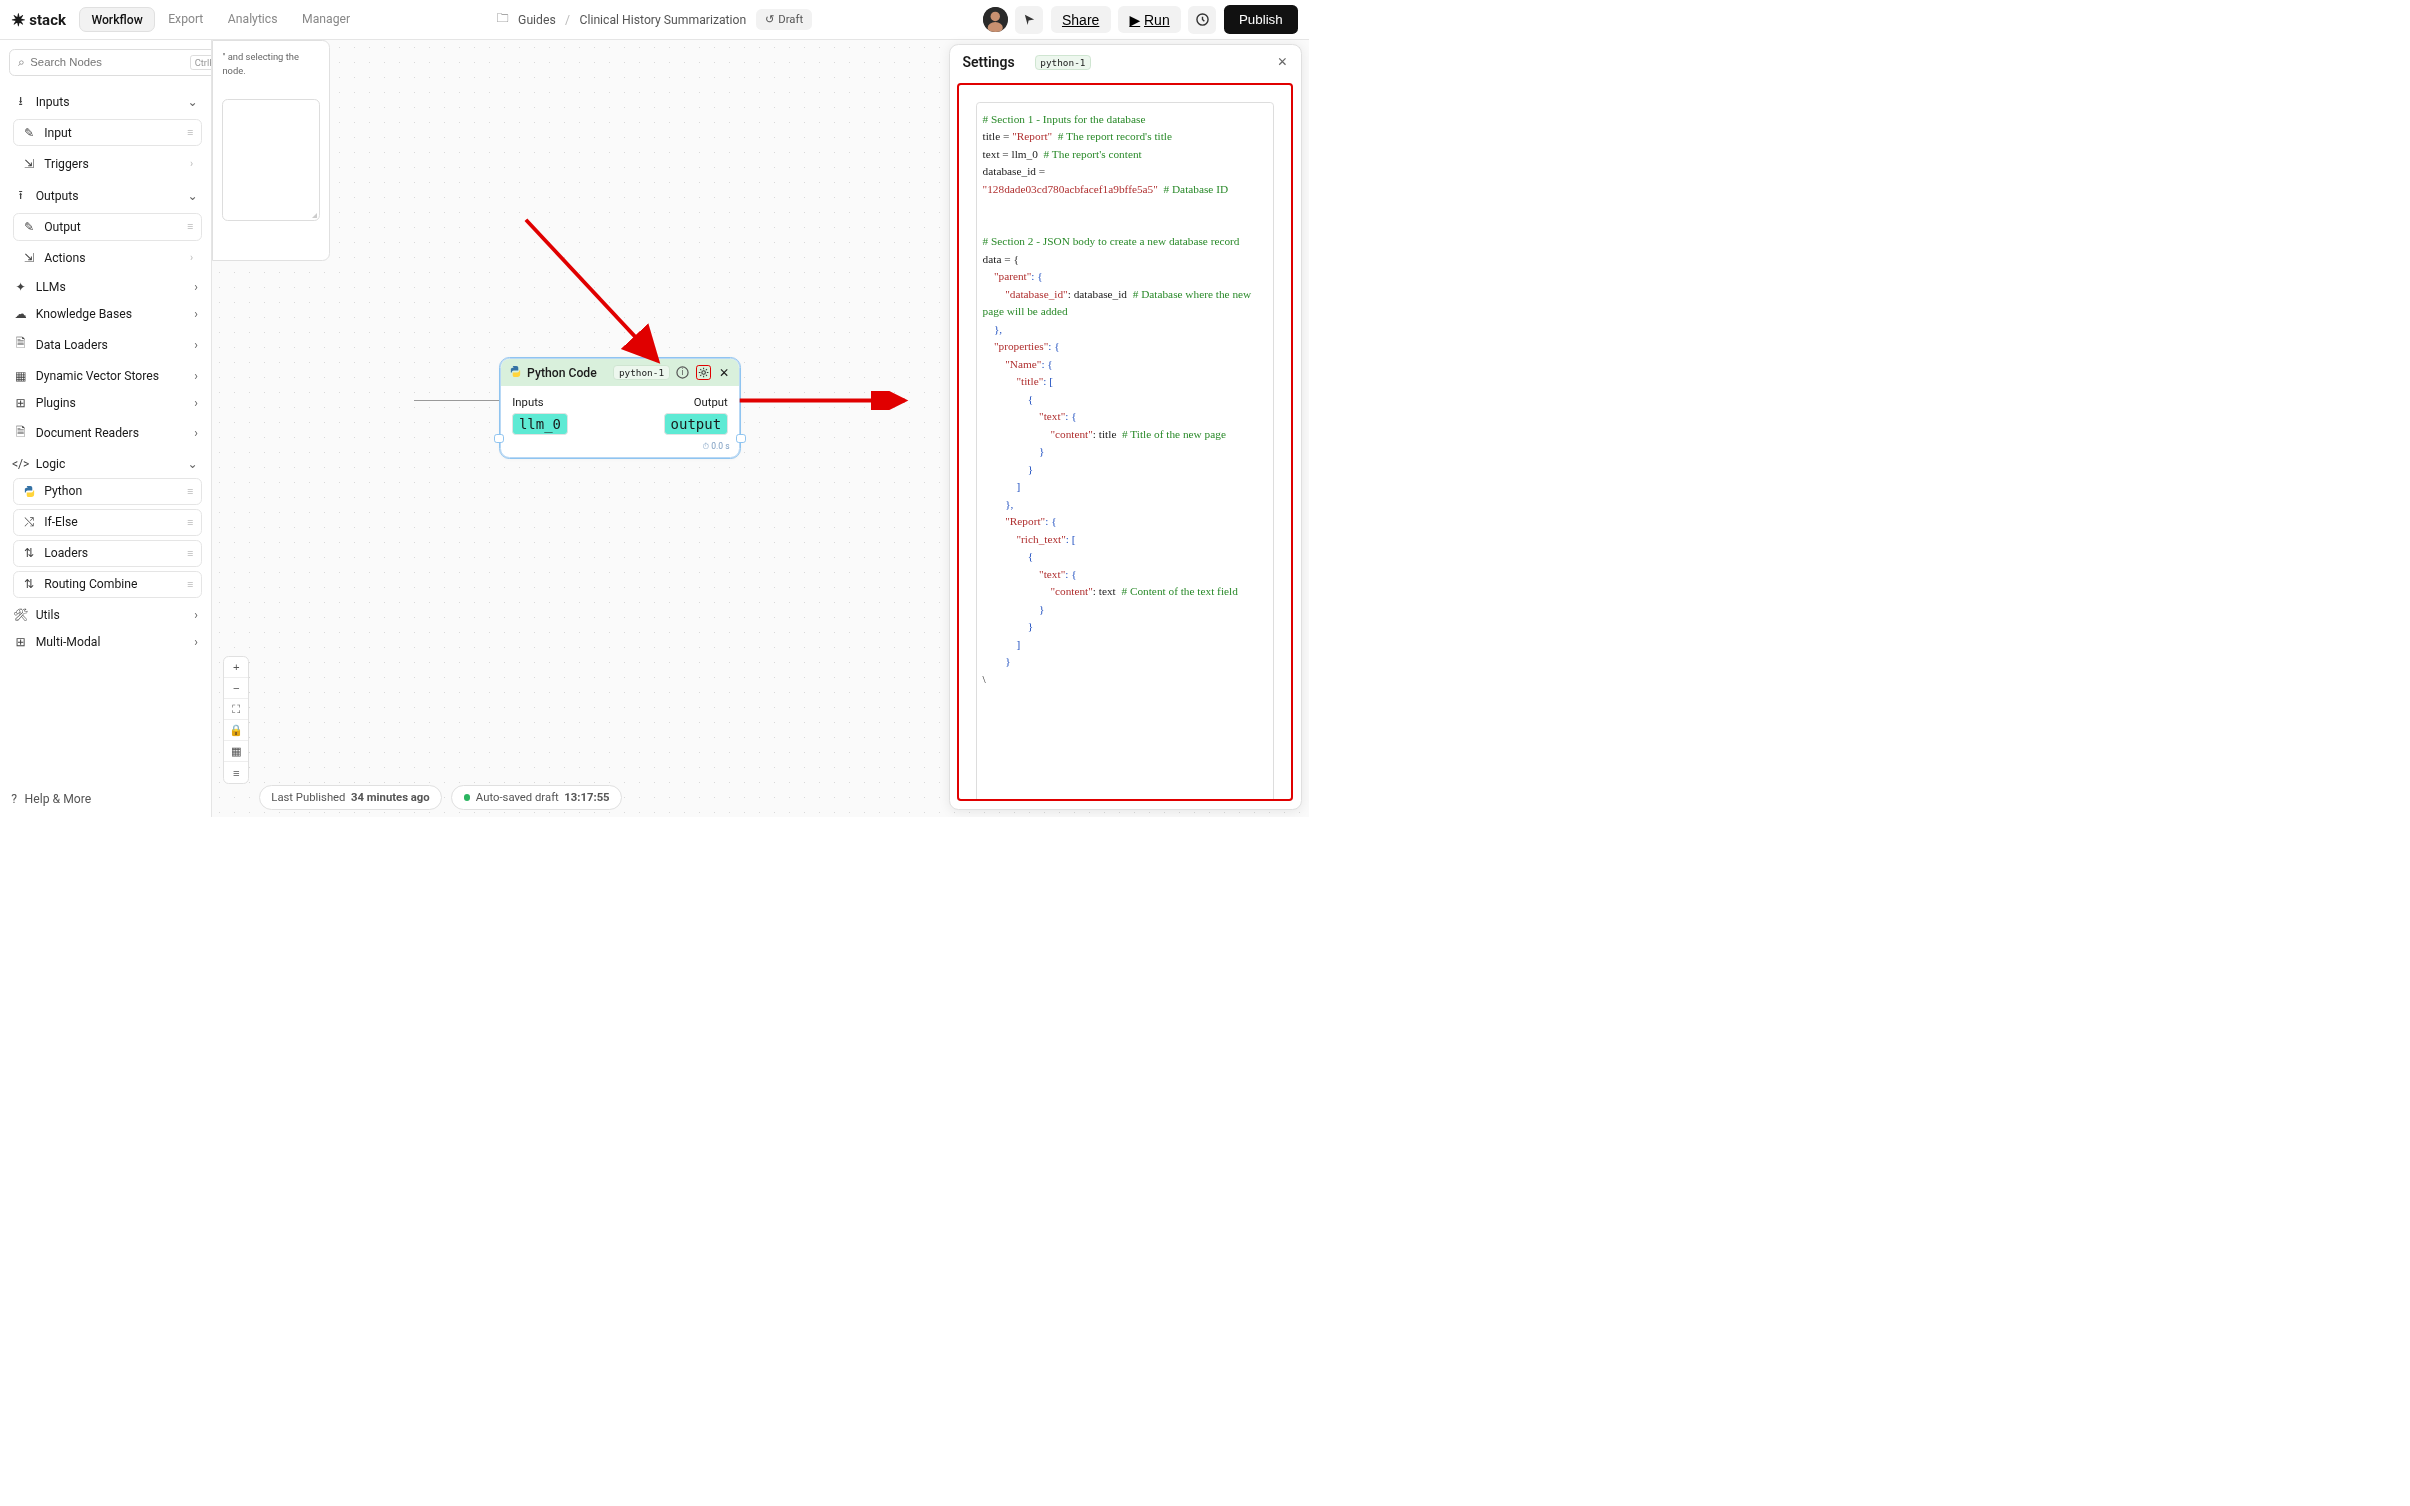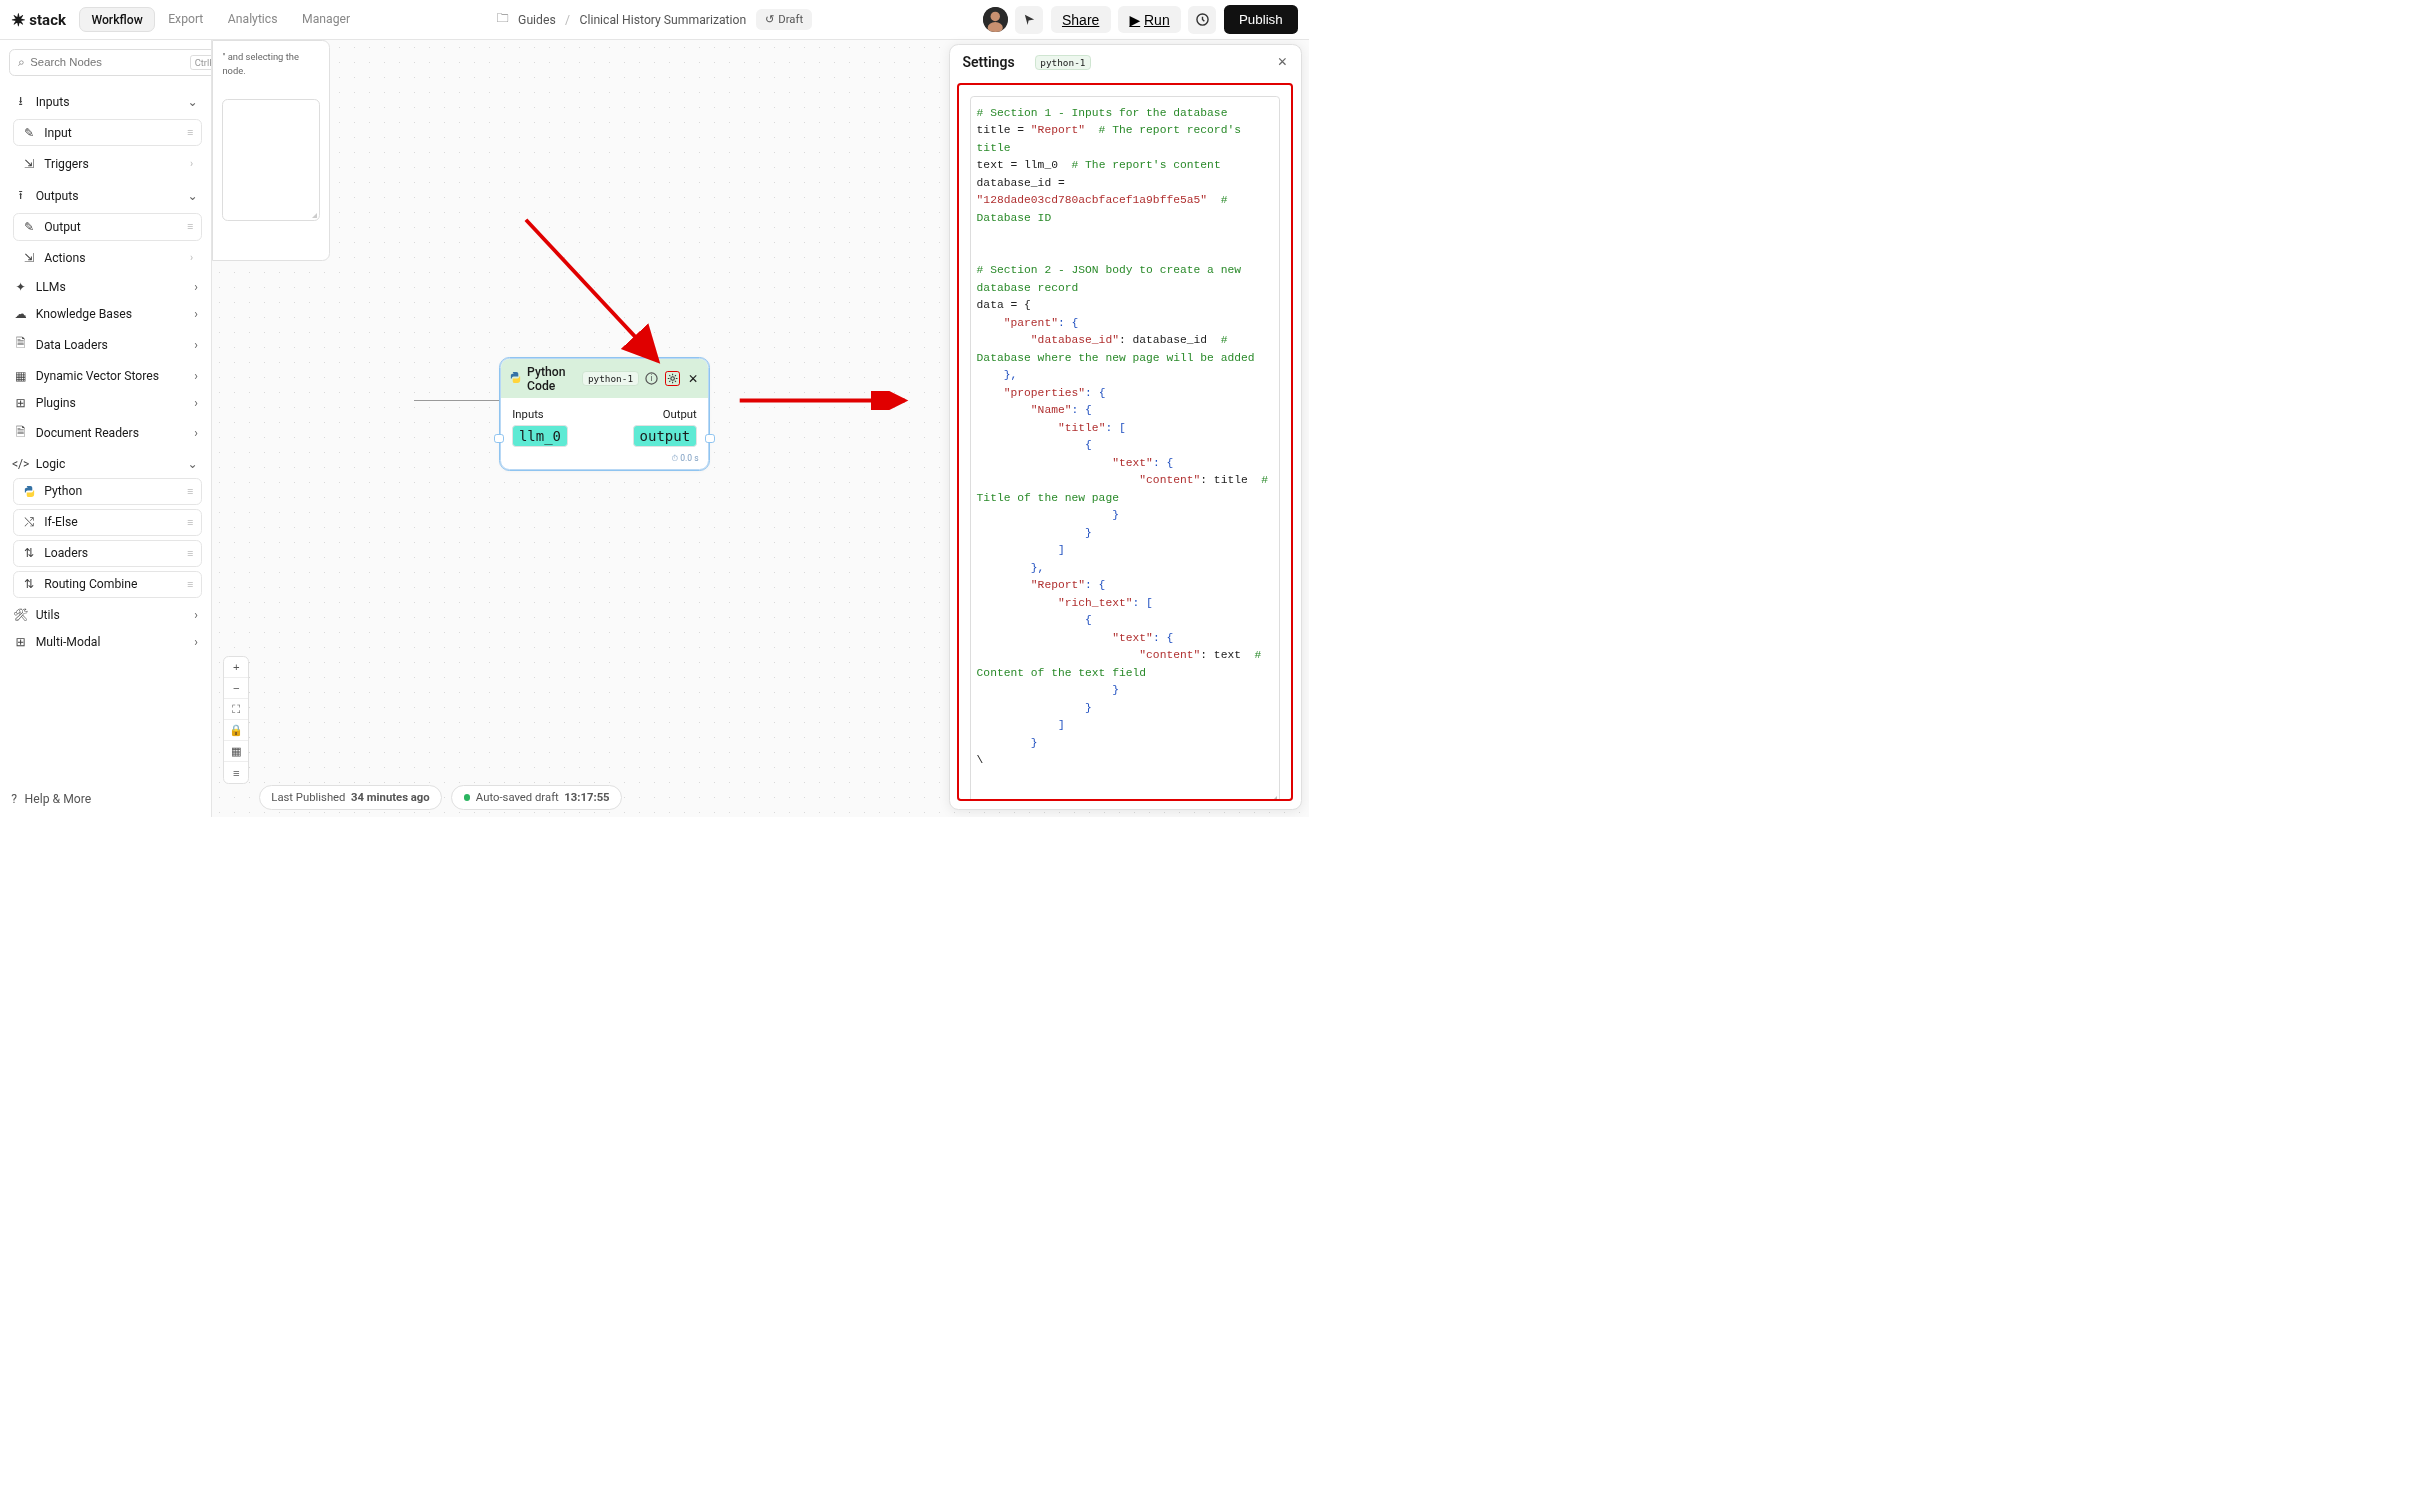--- a/index.html
+++ b/index.html
@@ -245,21 +245,21 @@
   width: 0; height: 0;
   border-left: 5.6px solid transparent;
   border-bottom: 5.6px solid #ccc;
 }
 
 
 .node {
   position: absolute;
   left: 288px;
   top: 318px;
-  width: 209px;
+  width: 240px;
   background: #fff;
   border: 0.9px solid #b8d8f5;
   border-radius: 9.4px;
   box-shadow: 0 0.9px 3.8px rgba(0,0,0,0.05);
   outline: 1.9px solid #8fc4f0;
   outline-offset: 0;
 }
 .node-header {
   background: #d9f0dc;
   border-radius: 8.5px 8.5px 0 0;
@@ -414,24 +414,24 @@
   margin: 3.8px 7.5px 7.5px;
   flex: 1;
   border: 2.8px solid #e00000;
   border-radius: 3.8px;
   overflow: auto;
   position: relative;
 }
 .code-inner {
   border: 0.9px solid #ddd;
   border-radius: 3.8px;
-  margin: 11px;
+  margin: 17px;
   height: calc(100% - 5.6px);
   padding: 7.5px 5.6px;
-  font-family: Liberation Mono, monospace;
+  font-family: Liberation Serif, serif;
   font-size: 11.3px;
   line-height: 1.55;
   white-space: pre-wrap;
   word-break: break-word;
   position: relative;
 }
 .code-inner .resize-tri {
   position: absolute;
   right: 1.9px;
   bottom: 1.9px;

